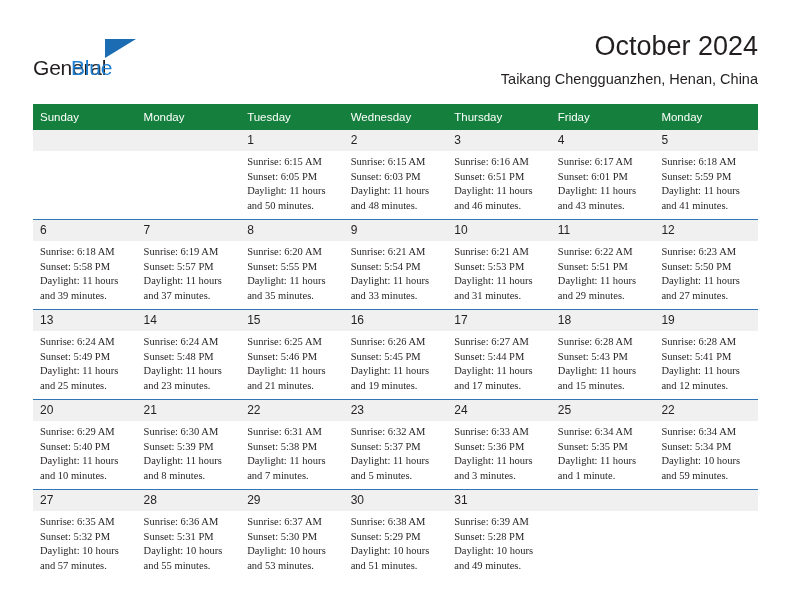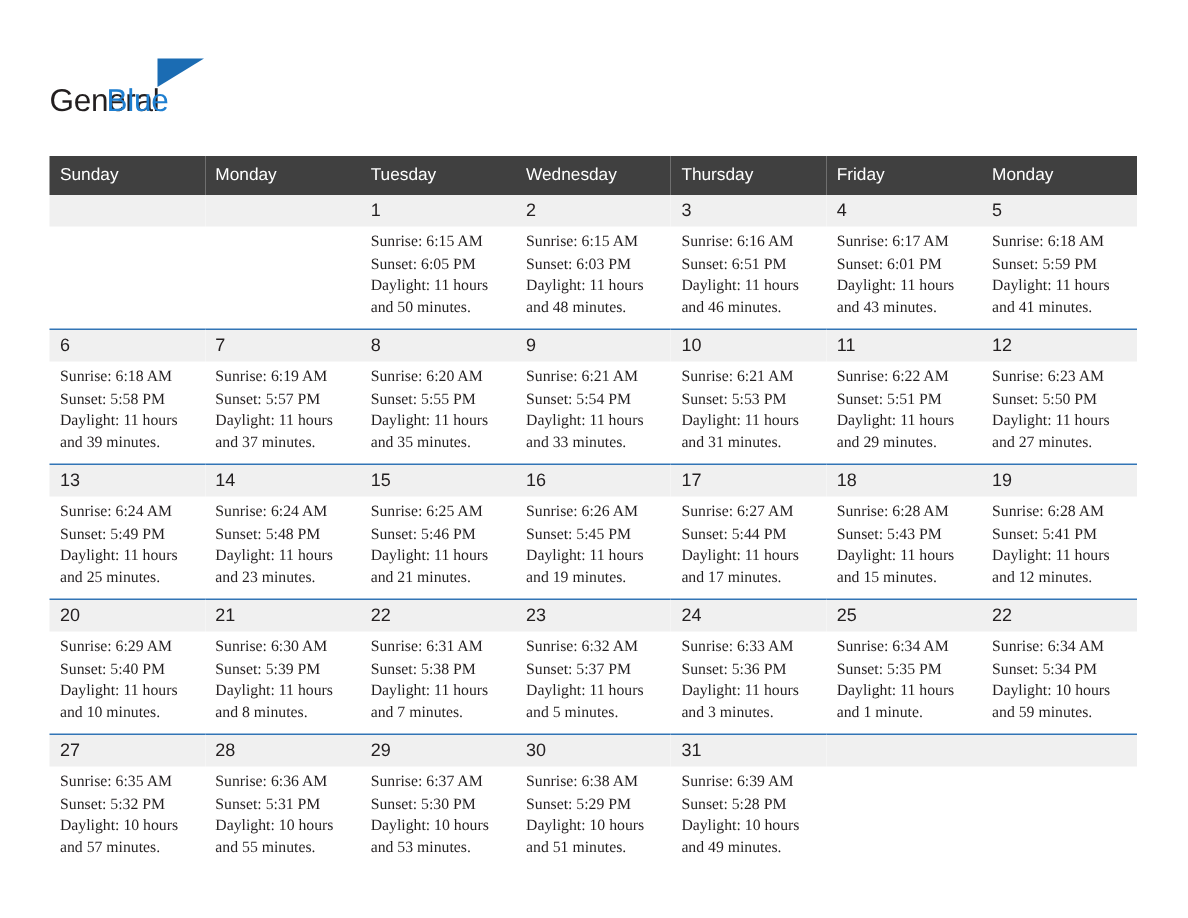--- a/index.html
+++ b/index.html
@@ -90,21 +90,21 @@
   
   .calendar {
     position: absolute;
     left: 33px;
     top: 104px;
     width: 725px;
     border-collapse: collapse;
     table-layout: fixed;
   }
   .calendar th {
-    background: #404040;
+    background: #15803d;
     color: #ffffff;
     font-size: 11.5px;
     font-weight: normal;
     text-align: left;
     padding: 5px 0 5px 7px;
     height: 16px;
     vertical-align: middle;
     border: none;
   }
   .calendar td {
@@ -147,20 +147,24 @@
 <div class="page">
 
   <div class="header">
 
     <div class="brand">
       <span class="brand-general">General</span>
       <span class="brand-triangle"></span>
       <span class="brand-blue">Blue</span>
     </div>
 
+    <div class="title-block">
+      <div class="cal-title">October 2024</div>
+      <div class="cal-subtitle">Taikang Chengguanzhen, Henan, China</div>
+    </div>
 
   </div>
 
   <table class="calendar">
     <thead>
       <tr>
         <th>Sunday</th>
         <th>Monday</th>
         <th>Tuesday</th>
         <th>Wednesday</th>

